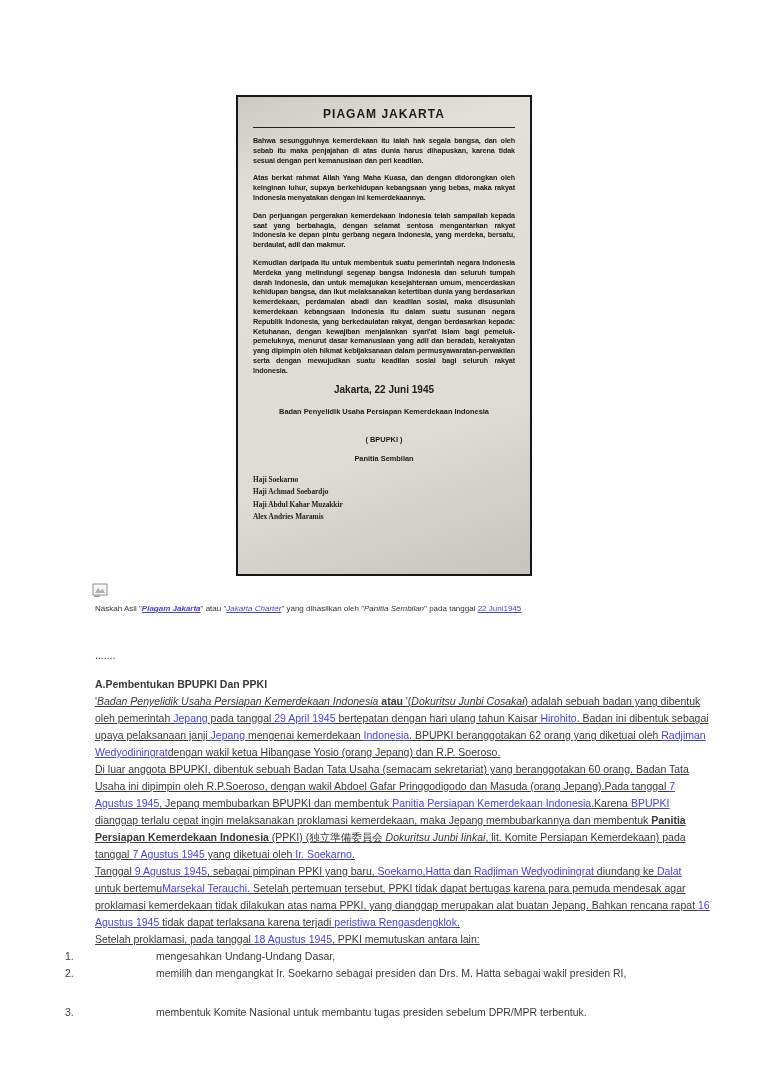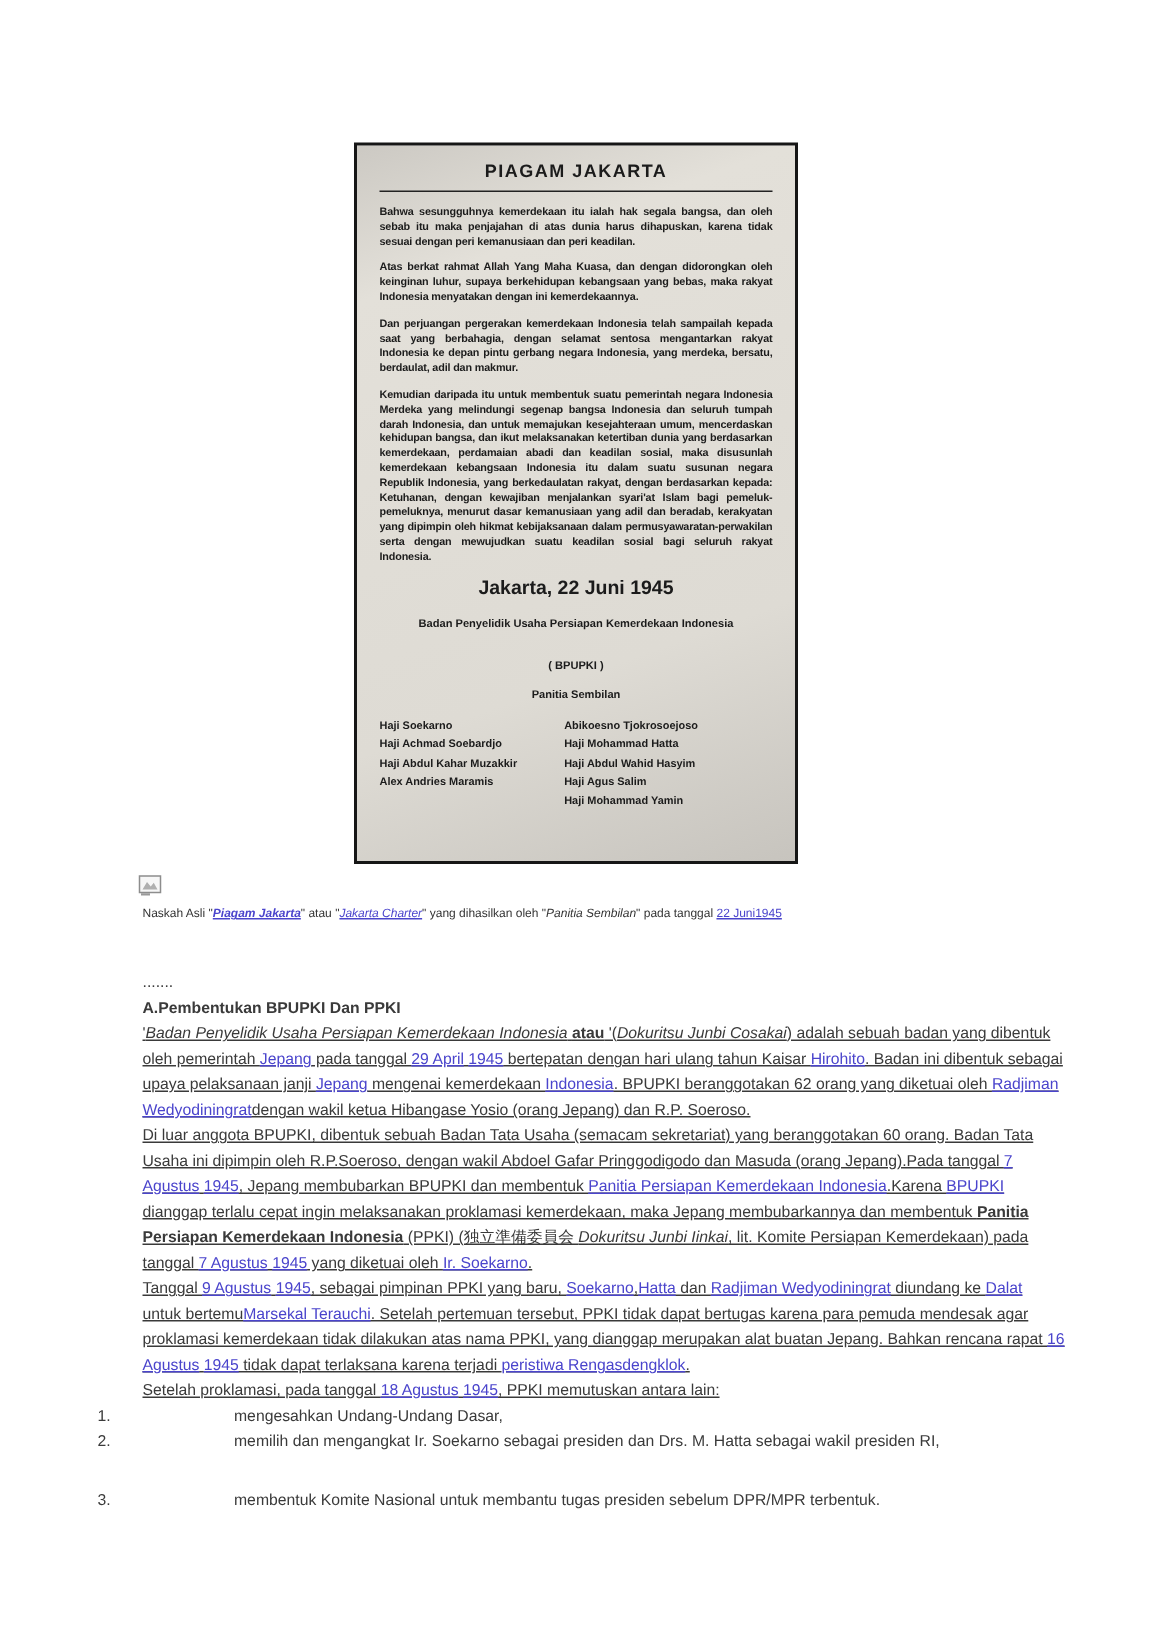--- a/index.html
+++ b/index.html
@@ -12,39 +12,39 @@
   .lnk { color:var(--link,#4a44cc); text-decoration:underline; cursor:pointer; }
 
   
   #scan { position:absolute; left:236px; top:95px; width:296px; height:481px;
           background:linear-gradient(160deg,#ccc9c3,#e3e0d9 18%,#dedbd4 70%,#c7c4be);
           border:2px solid #161616; padding:10px 15px 6px; color:#1b1b1b; overflow:hidden; }
   .scan-title { text-align:center; font-weight:bold; font-size:12px; letter-spacing:1px;
                 padding-bottom:6px; border-bottom:1.5px solid #222; margin-bottom:8px; }
   .scan-para { font-size:7.2px; font-weight:bold; line-height:9.8px; text-align:justify;
                margin-bottom:8px; letter-spacing:-0.1px; }
-  .scan-date { text-align:center; font-size:13px; font-weight:bold; margin:8px 0 12px; }
+  .scan-date { text-align:center; font-size:10px; font-weight:bold; margin:8px 0 12px; }
   .scan-org  { text-align:center; font-size:7.4px; font-weight:bold; line-height:10px; }
   .scan-org2 { text-align:center; font-size:7.4px; font-weight:bold; margin:18px 0 10px; }
   .scan-panitia { text-align:center; font-size:7.4px; font-weight:bold; margin-bottom:11px; }
-  .scan-names { display:flex; font-size:7.3px; font-weight:bold; line-height:12.5px; }
+  .scan-names { display:flex; font-size:7.3px; font-weight:bold; line-height:12.5px;font-family:Liberation Serif, serif; }
   .scan-col-left  { width:47%; }
   .scan-col-right { width:53%; }
 
   
   #anchor-icon { position:absolute; left:92px; top:583px; width:17px; height:15px; }
   #caption { position:absolute; left:95px; top:604px; width:590px;
              font-size:8px; color:#333333; }
 
   
   #content { position:absolute; left:65px; top:631px; width:645px;
              font-size:10.5px; line-height:17px; color:var(--text,#3a3a3a); }
   .pad { padding-left:30px; }
   #dots { margin-top:16px; }
-  #heading { font-weight:bold; }
+  #heading { margin-top:12px; font-weight:bold; }
   .para { margin:0;text-decoration:underline; }
   .list-row { display:flex; }
   .list-row .num { flex:0 0 75px; }
   .list-row .txt { flex:1;margin-left:16px; }
   .row-gap { margin-top:22px; }
 </style>
 </head>
 <body>
 
 <div id="scan">
@@ -56,27 +56,20 @@
   <div class="scan-date">Jakarta, 22 Juni 1945</div>
   <div class="scan-org">Badan Penyelidik Usaha Persiapan Kemerdekaan Indonesia</div>
   <div class="scan-org2">(  BPUPKI  )</div>
   <div class="scan-panitia">Panitia Sembilan</div>
   <div class="scan-names">
     <div class="scan-col-left">
         <div>Haji Soekarno</div>
         <div>Haji Achmad Soebardjo</div>
         <div>Haji Abdul Kahar Muzakkir</div>
         <div>Alex Andries Maramis</div>
-      </div>
-    <div class="scan-col-right">
-        <div>Abikoesno Tjokrosoejoso</div>
-        <div>Haji Mohammad Hatta</div>
-        <div>Haji Abdul Wahid Hasyim</div>
-        <div>Haji Agus Salim</div>
-        <div>Haji Mohammad Yamin</div>
       </div>
   </div>
 </div>
 
 <div id="anchor-icon">
   <svg width="17" height="15" viewBox="0 0 17 15">
     <rect x="1" y="1" width="14" height="11" fill="#f7f7f7" stroke="#8d8d8d" stroke-width="1"></rect>
     <path d="M3 10 L6 5 L8.5 8 L10.5 5.5 L13 10 Z" fill="#b0b0b0"></path>
     <rect x="2" y="12.5" width="6" height="1.5" fill="#9a9a9a"></rect>
   </svg>

